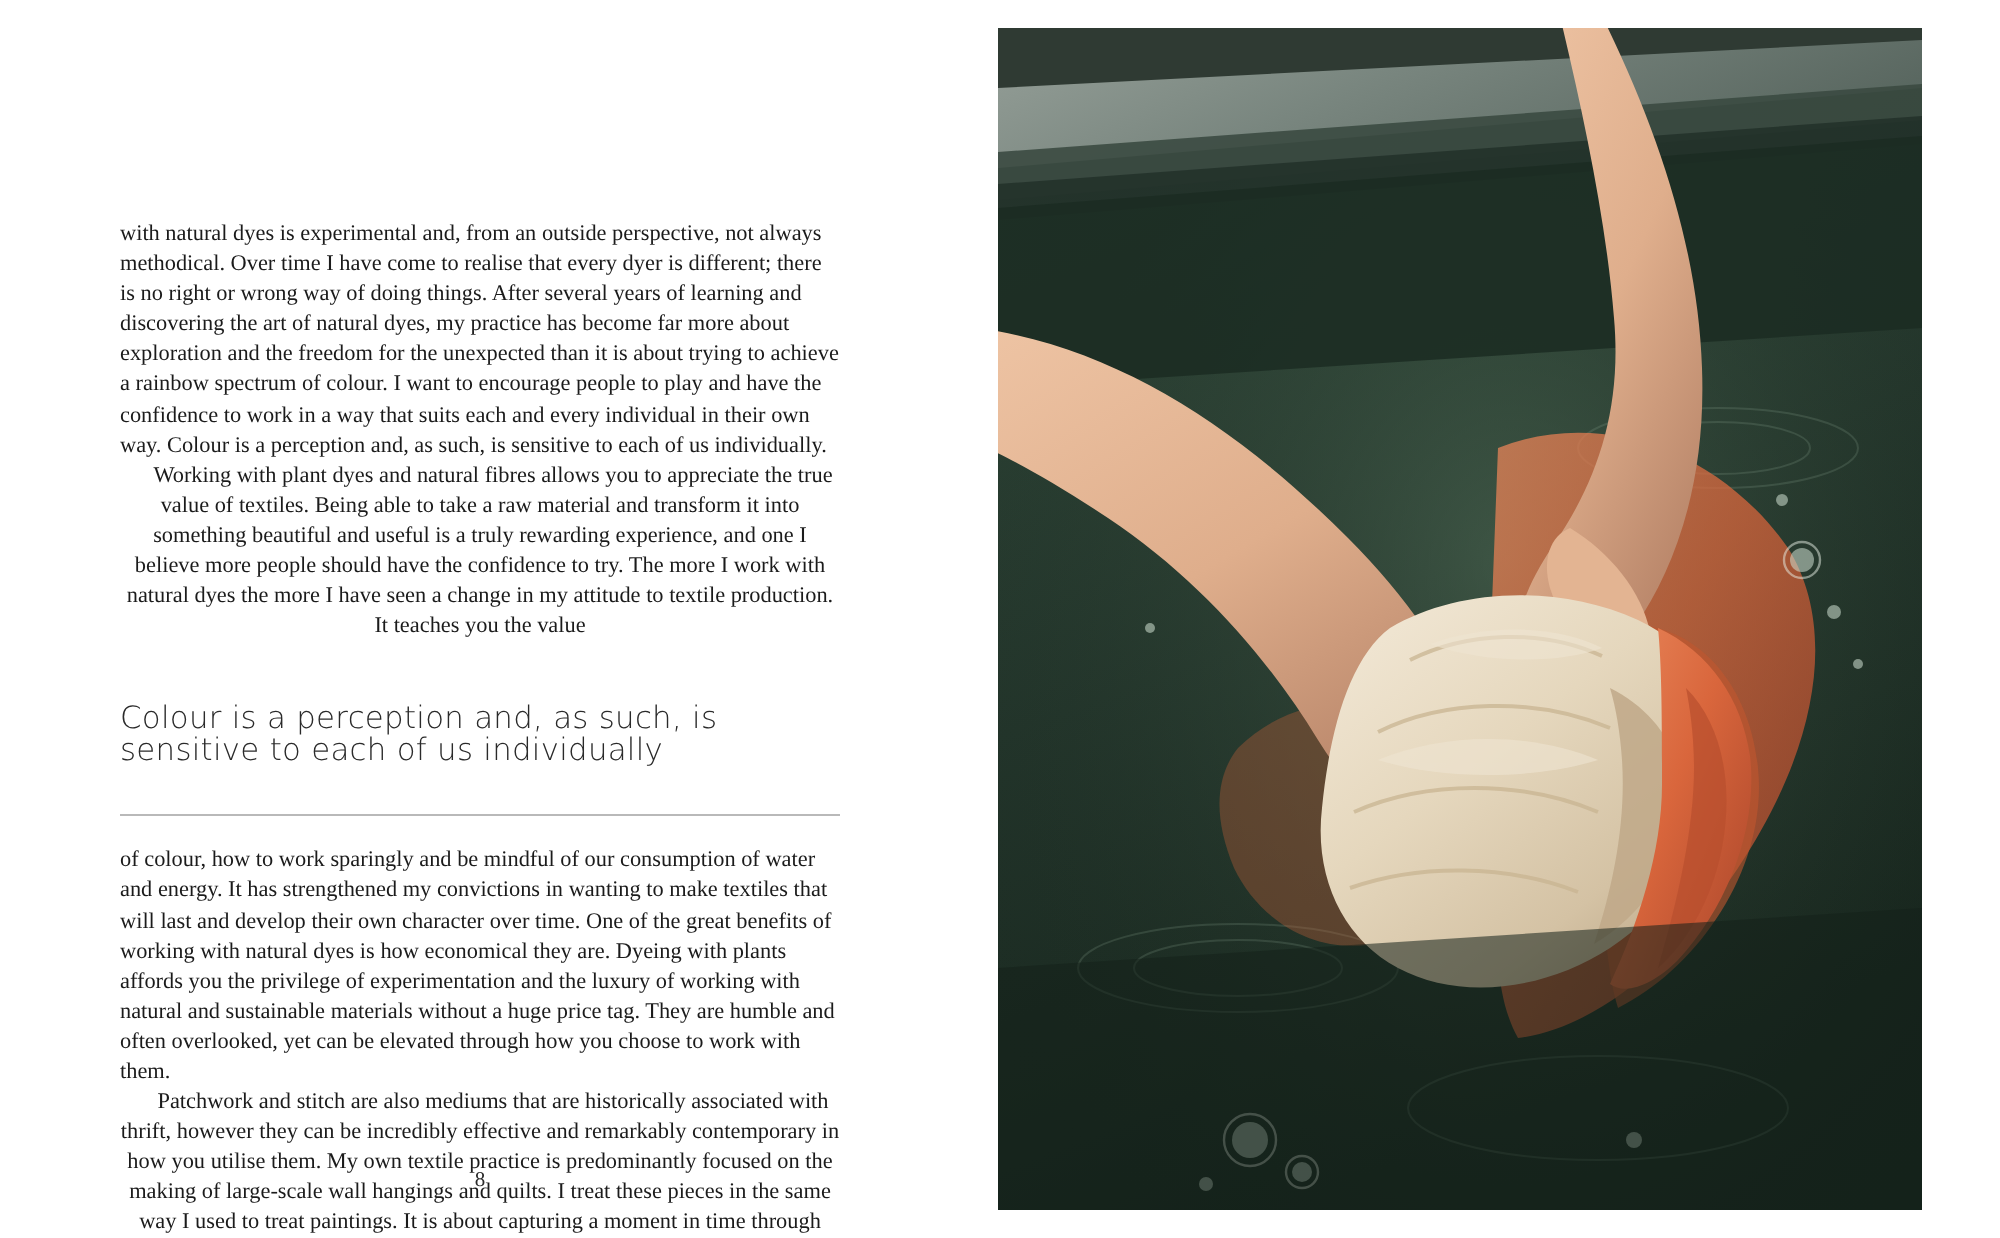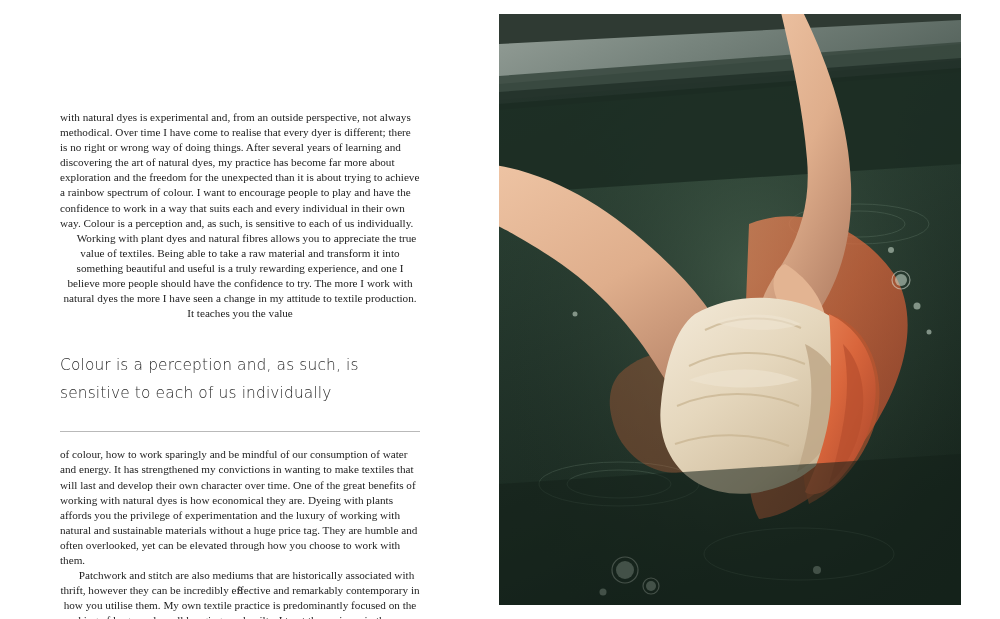--- a/index.html
+++ b/index.html
@@ -41,21 +41,21 @@
     margin: 0;
   }
   .para.indent {
     text-indent: 13px;
     text-align: center;
   }
   .pullquote {
     font-family: "DejaVu Sans", sans-serif;
     font-weight: 300;
     font-size: 15.4px;
-    line-height: 28px;
+    line-height: 16px;
     color: #2a2a2a;
     letter-spacing: 0.15px;
     margin: 30px 0 0 0;
   }
   .rule {
     border: none;
     border-top: 1px solid #b9b9b9;
     margin: 24px 0 0 0;
     width: 360px;
   }

